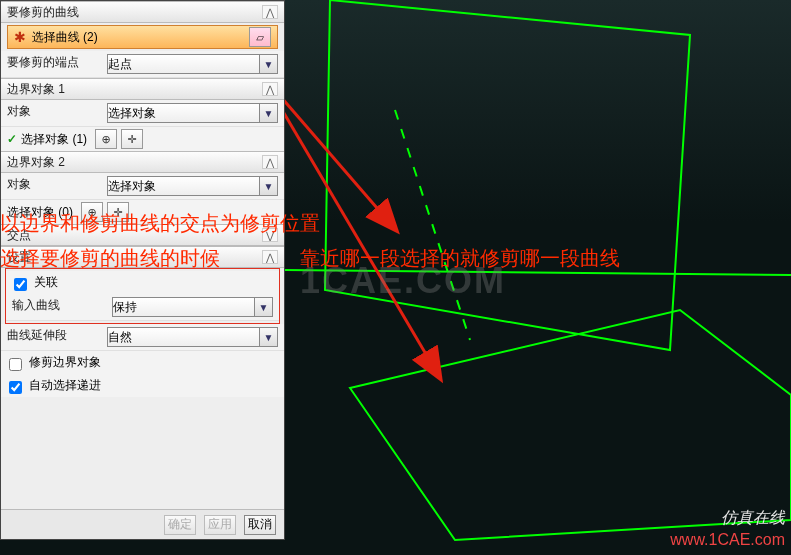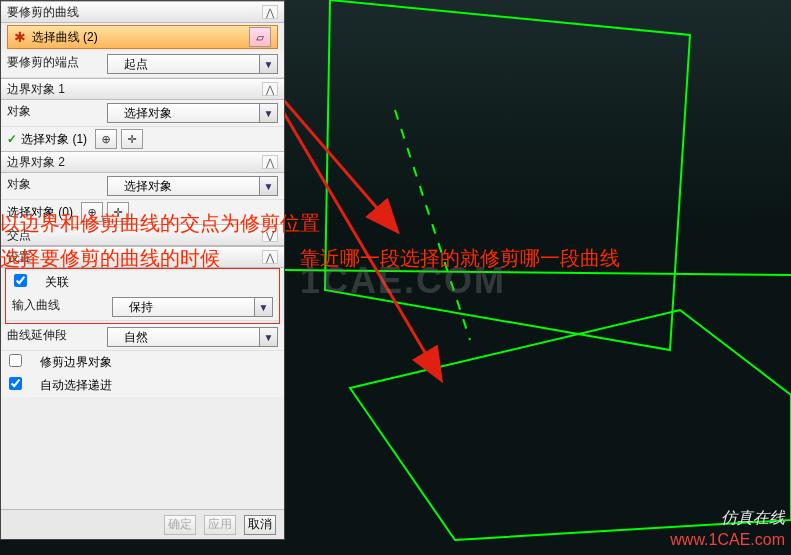--- a/index.html
+++ b/index.html
@@ -53,21 +53,21 @@
     display: flex; align-items: flex-start;
     padding: 3px 6px; gap: 4px;
     background: #f3f3f3;
     border-bottom: 1px solid #e0e0e0;
   }
   .row .label { width: 96px; font-size: 12px; color: #222; }
   .select {
     flex: 1; height: 20px;
     border: 1px solid #888;
     background: linear-gradient(#fff,#eee);
-    display: flex; align-items: center; padding: 0 16px;
+    display: flex; align-items: center; padding: 0 0;
     font-size: 12px; position: relative;
   }
   .select .arrow {
     position: absolute; right: 0; top: 0; width: 18px; height: 100%;
     border-left: 1px solid #888; background: linear-gradient(#f8f8f8,#ddd);
     display: flex; align-items: center; justify-content: center; color: #336;
     font-size: 10px;
   }
   .sel-highlight {
     height: 24px; display: flex; align-items: center; padding: 0 6px;
@@ -75,21 +75,21 @@
     border: 1px solid #d08030; margin: 2px 6px 2px 6px;
   }
   .sel-highlight .star { color: #c03010; margin-right: 6px; font-size: 14px;}
   .sel-highlight .spacer { flex: 1; }
   .ico-btn {
     width: 22px; height: 20px; border: 1px solid #999;
     background: linear-gradient(#fff,#e8e8e8);
     display: inline-flex; align-items: center; justify-content: center;
     font-size: 11px; color: #333;
   }
-  .check-row { display: flex; align-items: flex-start; padding: 3px 8px; gap: 18px; background:#f3f3f3;}
+  .check-row { display: flex; align-items: flex-end; padding: 3px 8px; gap: 7px; background:#f3f3f3;}
   .check-row input { margin: 0; }
   .btnbar {
     margin-top: auto;
     height: 30px; background: #e8e8e8; border-top: 1px solid #bbb;
     display: flex; align-items: center; justify-content: flex-end; gap: 8px; padding: 0 8px;
   }
   .btn {
     width: 32px; height: 20px; border: 1px solid #888;
     background: linear-gradient(#fafafa,#e4e4e4);
     font-size: 12px; display: flex; align-items: center; justify-content: center;

